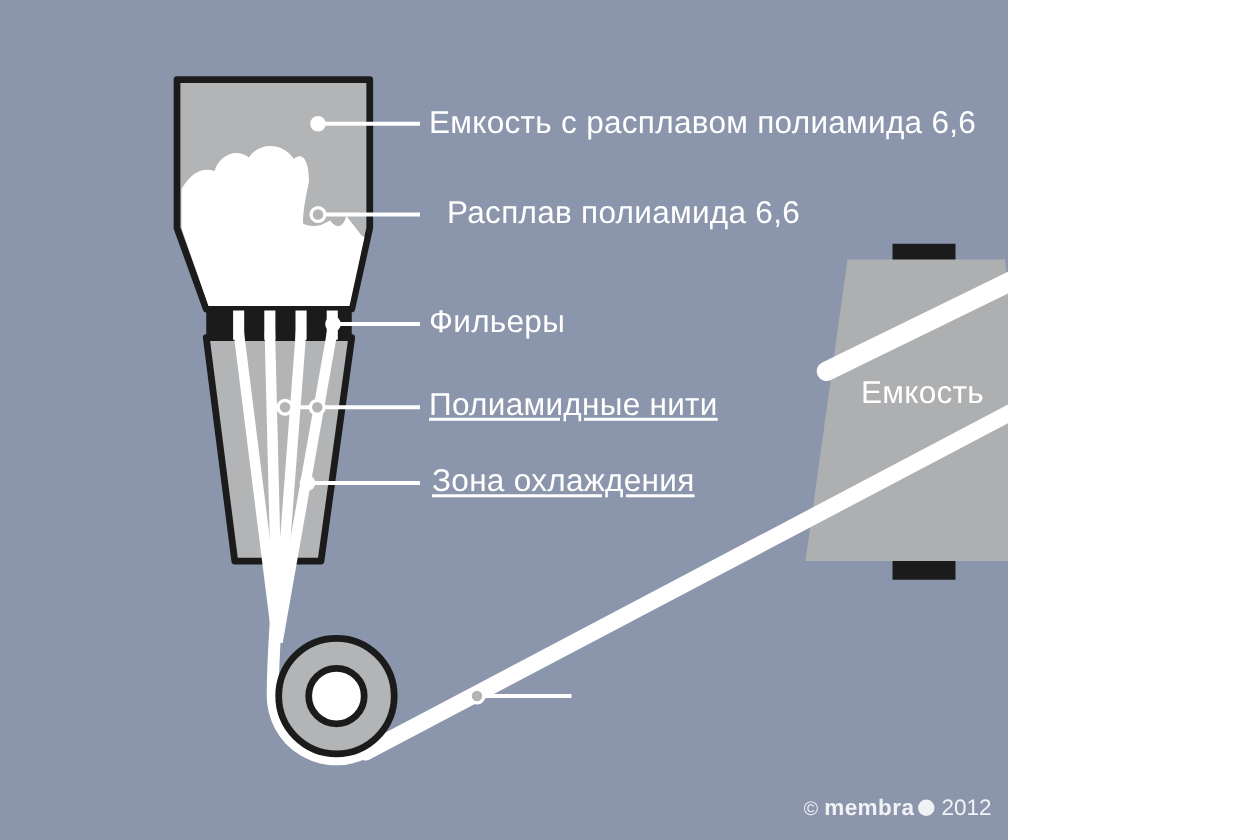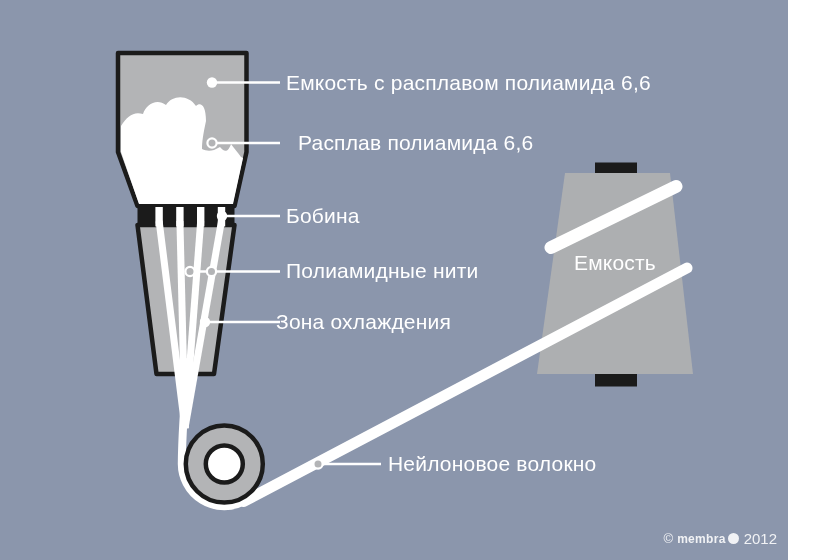--- a/index.html
+++ b/index.html
@@ -1,33 +1,33 @@
 <!DOCTYPE html>
 <html><head>
 <meta charset="utf-8">
 <style>
   html,body { margin:0; padding:0; }
   #stage {
-    position:relative; width:788px; height:560px; overflow:hidden;
+    position:relative; width:672px; height:560px; overflow:hidden;
     background:#8b96ac;
     font-family:"Liberation Sans","DejaVu Sans",sans-serif;
   }
   #diagram-svg { position:absolute; left:0; top:0; }
   .outline   { stroke:#1b1b1b; stroke-width:4.5; }
   .label {
     position:absolute; color:#ffffff; font-size:21px; letter-spacing:0.2px;
     white-space:nowrap; transform:translateY(-52%);
   }
   .label.centered { transform:translate(-50%,-52%); }
   #watermark {
     position:absolute; right:11px; top:530px; color:rgba(255,255,255,0.88);
     font-size:15px; display:flex; align-items:center; gap:2px;
   }
   #watermark .copy  { font-size:13px; margin-right:2px; }
-  #watermark .brand { font-weight:bold; font-size:12px; letter-spacing:0.3px; }
+  #watermark .brand { font-weight:bold; font-size:15px; letter-spacing:0.3px; }
   #watermark .disc  { width:11px; height:11px; border-radius:50%;
                       background:rgba(255,255,255,0.88); display:inline-block; }
   #watermark .year  { margin-left:3px; }
 </style>
 </head>
 <body>
 
 <div id="stage">
 
   <svg id="diagram-svg" width="840" height="560" viewBox="0 0 840 560">
@@ -80,25 +80,24 @@
     <circle cx="212" cy="143" r="4.6" stroke="#ffffff" stroke-width="2.2" fill="#b3b4b6"></circle>
     <circle cx="222" cy="216" r="5.2" fill="#ffffff"></circle>
     <circle cx="190" cy="271.5" r="4.6" stroke="#ffffff" stroke-width="2.2" fill="#b3b4b6"></circle>
     <circle cx="211.5" cy="271.5" r="4.6" stroke="#ffffff" stroke-width="2.2" fill="#b3b4b6"></circle>
     <circle cx="205" cy="322" r="5.2" fill="#ffffff"></circle>
     <circle cx="318" cy="464" r="4.6" stroke="#ffffff" stroke-width="2.2" fill="#b3b4b6"></circle>
   </svg>
 
   <div class="label" style="left:286px; top:83px;">Емкость с расплавом полиамида 6,6</div>
   <div class="label" style="left:298px; top:143px;">Расплав полиамида 6,6</div>
-  <div class="label" style="left:286px; top:216px;">Бобина</div>
-  <div class="label" style="left:286px; top:271px;">Полиамидные нити</div>
-  <div class="label" style="left:276px; top:322px;">Зона охлаждения</div>
+  <div class="label" style="left:286px; top:216px;">Фильеры</div>
+  <div class="label" style="left:286px; top:271px;text-decoration:underline;">Полиамидные нити</div>
+  <div class="label" style="left:288px; top:322px;text-decoration:underline;">Зона охлаждения</div>
   <div class="label centered" style="left:615px; top:263px;">Емкость</div>
-  <div class="label" style="left:388px; top:464px;">Нейлоновое волокно</div>
 
   <div id="watermark">
     <span class="copy">©</span>
     <span class="brand">membra</span>
     <span class="disc"></span>
     <span class="year">2012</span>
   </div>
 
 </div>
 

